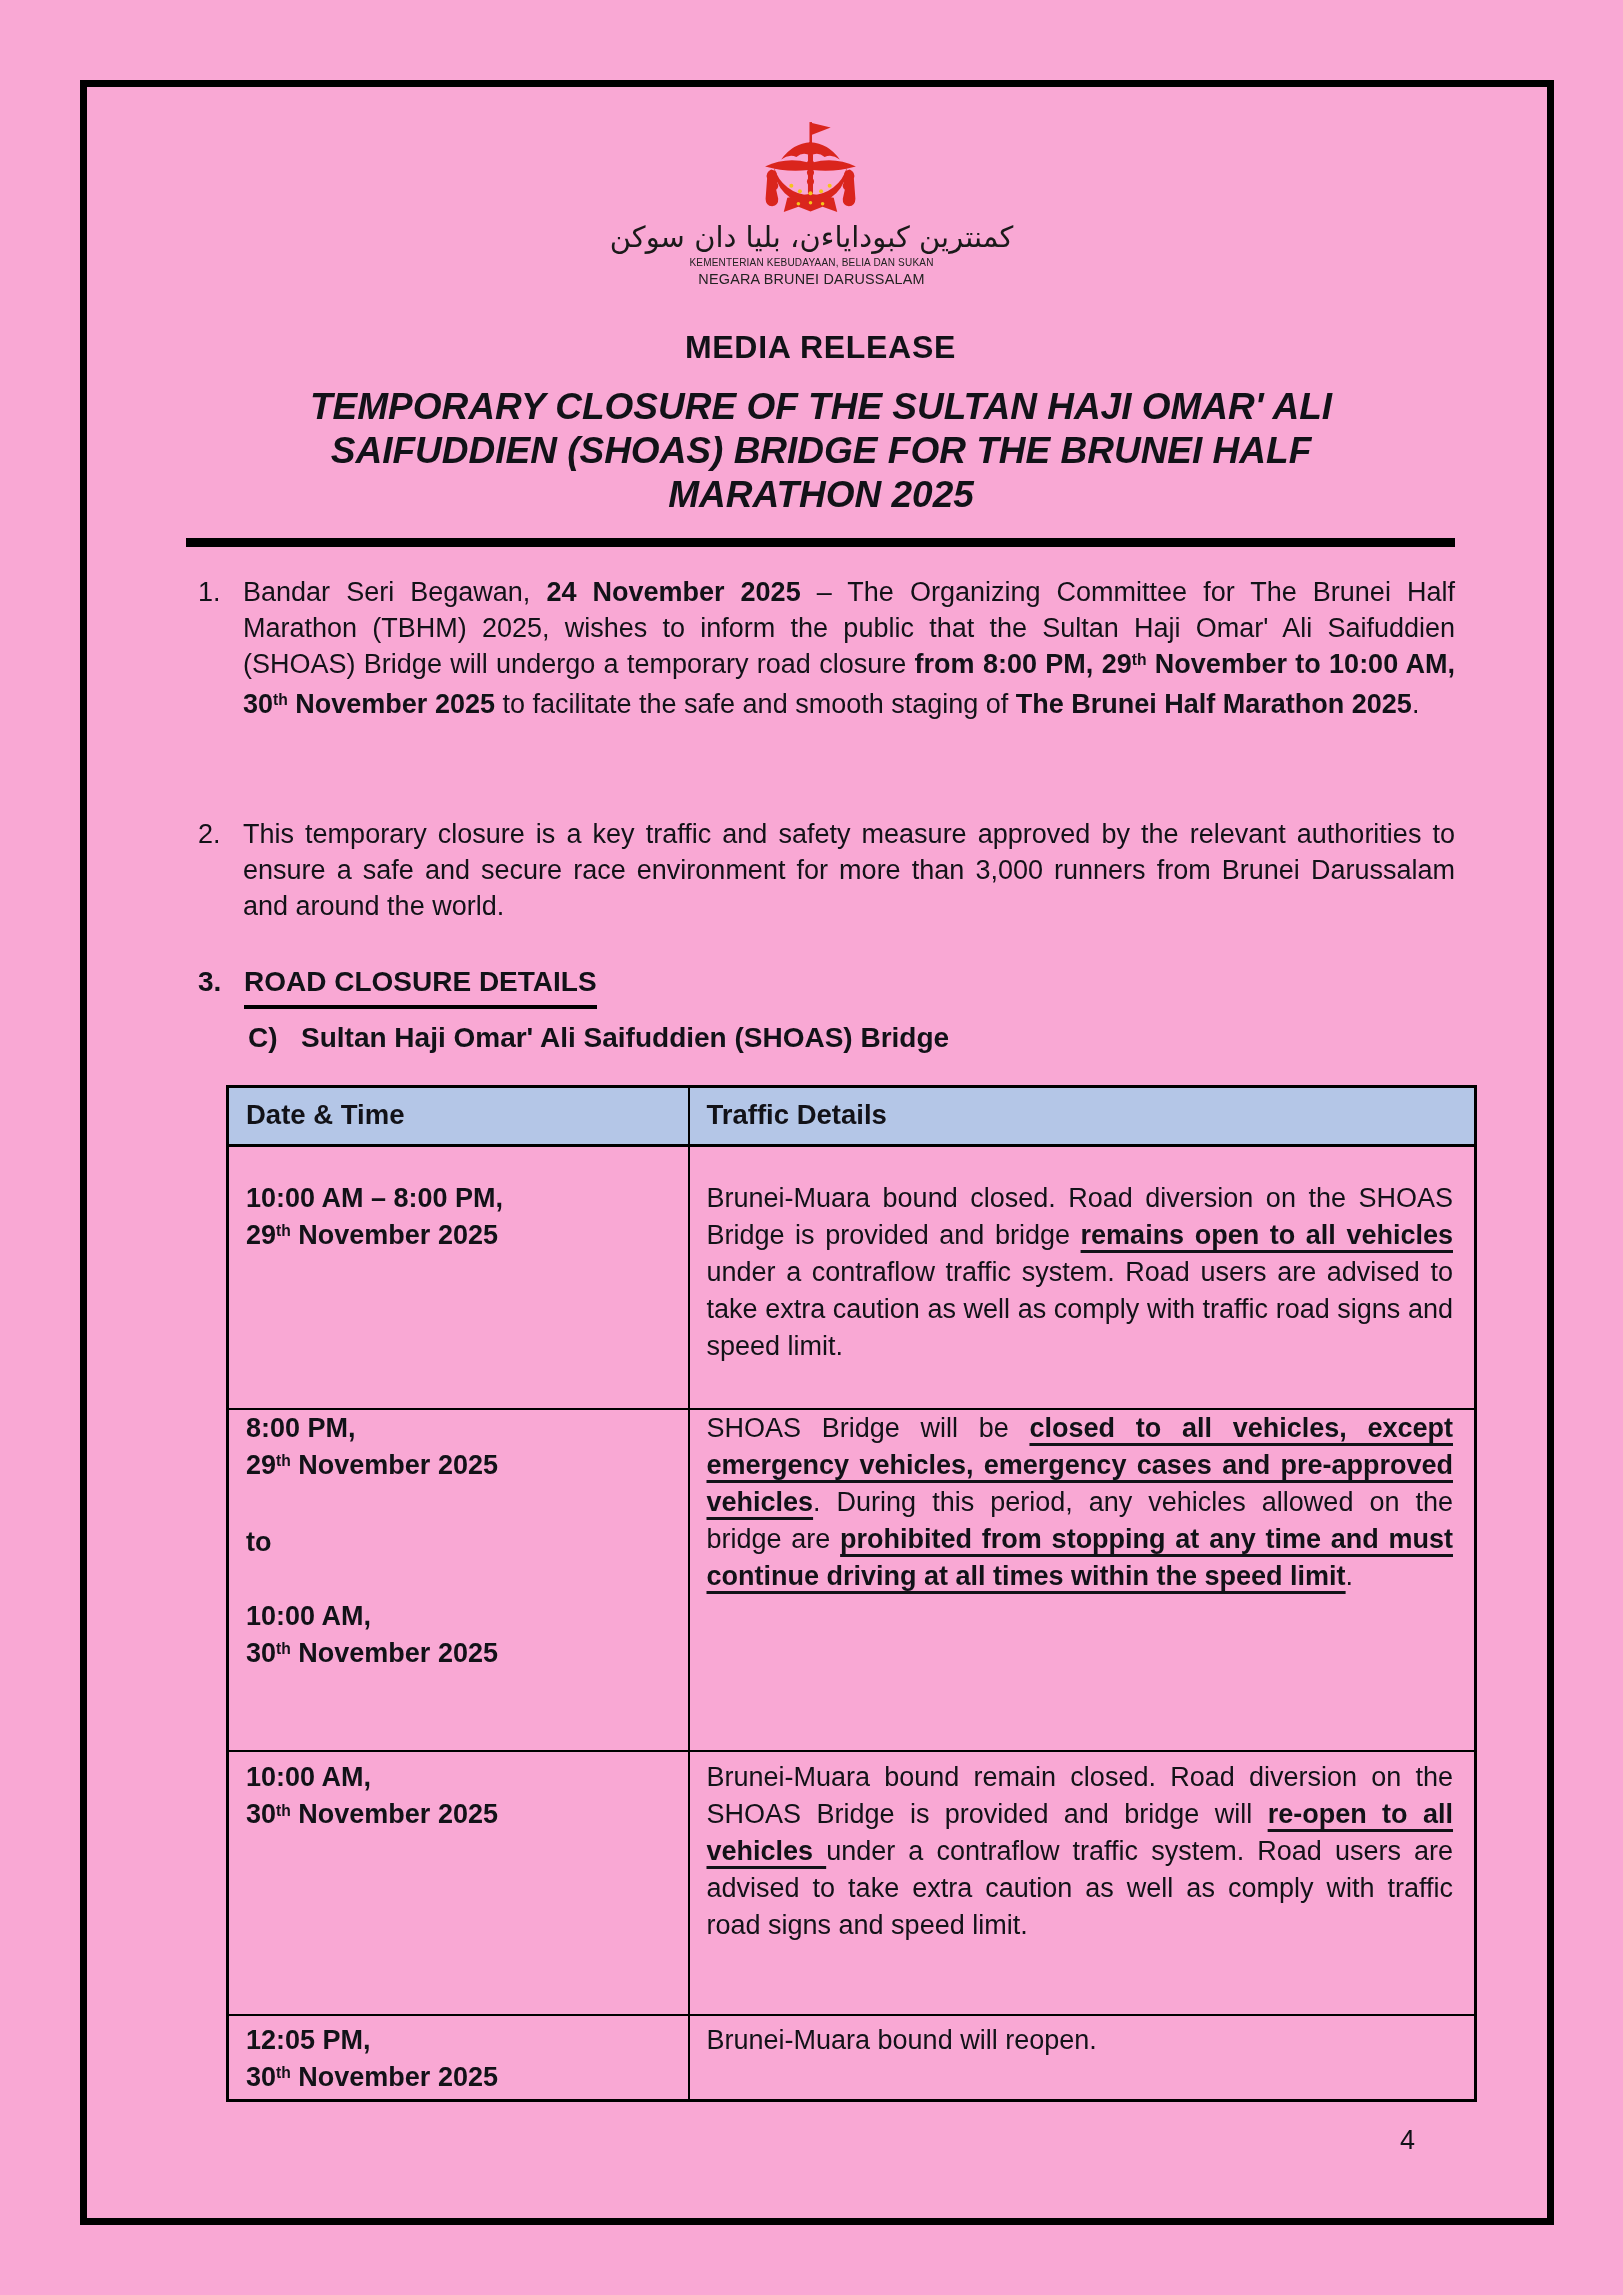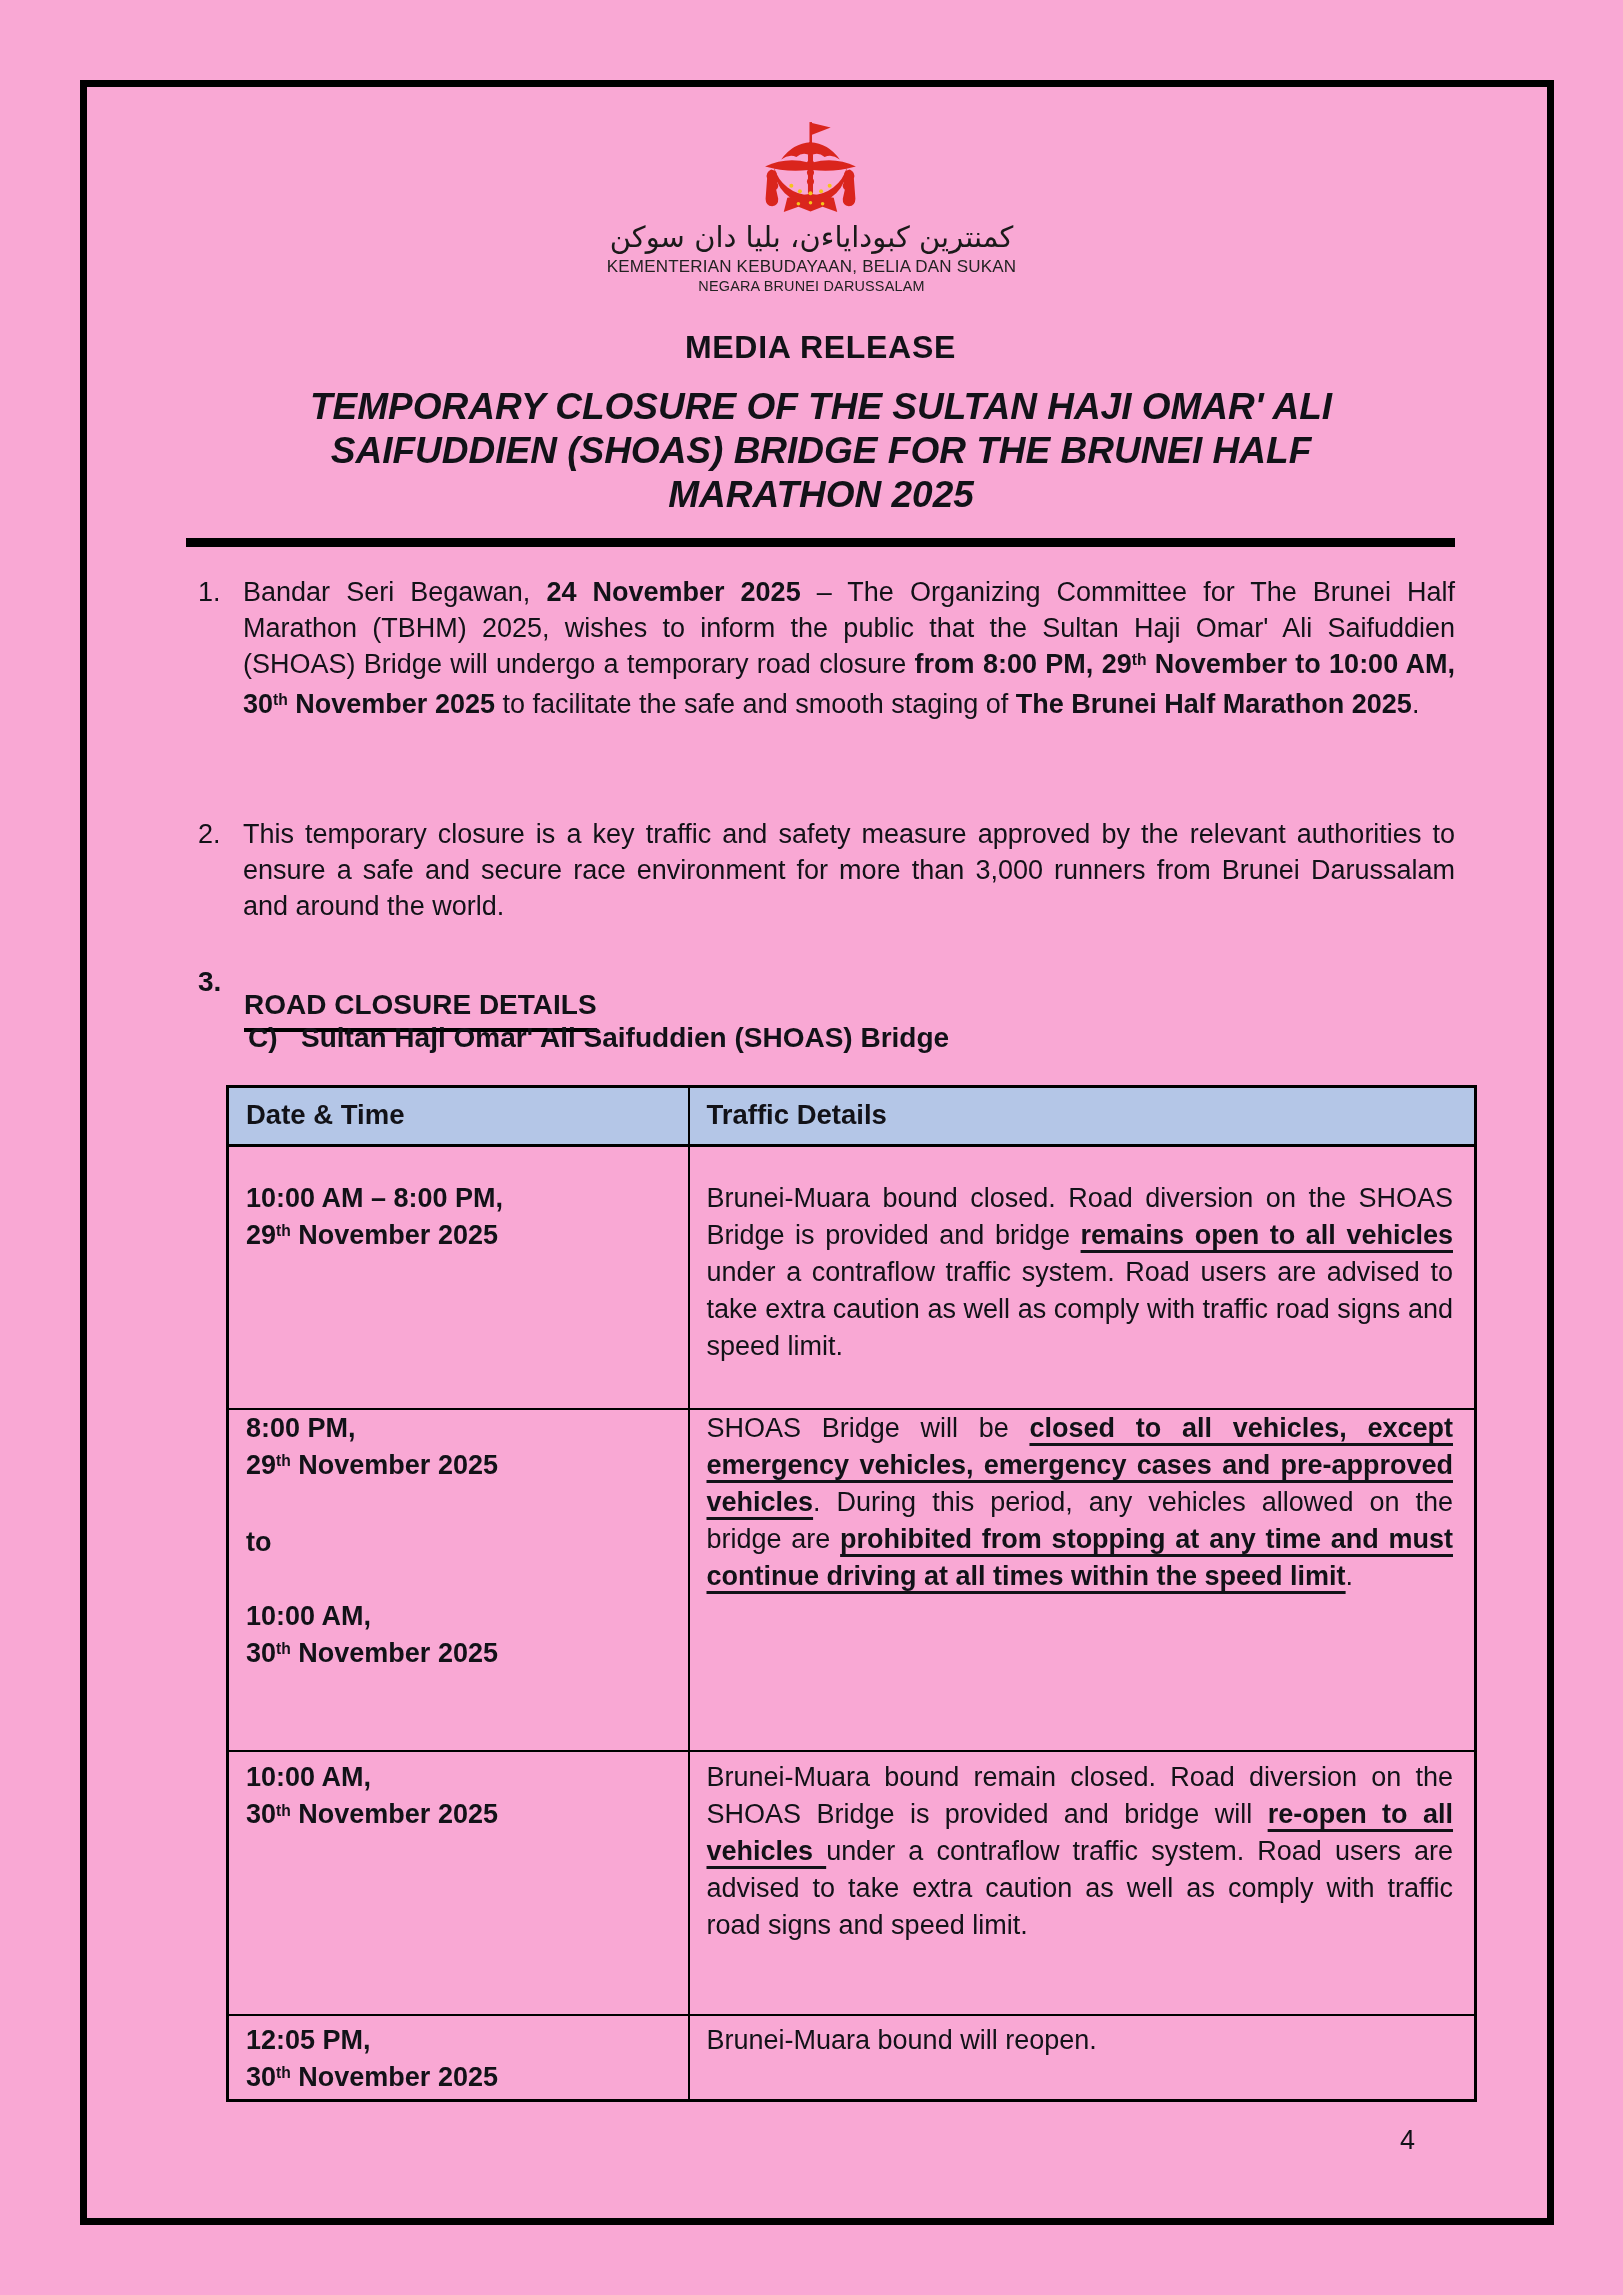--- a/index.html
+++ b/index.html
@@ -9,34 +9,34 @@
   }
   *{box-sizing:border-box;}
   .frame{
     position:absolute;left:80px;top:80px;width:1474px;height:2145px;
     border:7.2px solid #000;
   }
   
   .logo{position:absolute;left:0;top:119px;width:100%;text-align:center;line-height:1;}
   .crest{display:inline-block;}
   .jawi{font-family:"DejaVu Sans",sans-serif;font-size:29px;margin-top:1.3px;color:#1a1a1a;}
-  .ministry{font-size:17px;letter-spacing:0.2px;margin-top:5.9px;color:#222;}
+  .ministry{font-size:10px;letter-spacing:0.2px;margin-top:5.9px;color:#222;}
   .country{font-size:14.4px;letter-spacing:0.2px;margin-top:3.9px;color:#222;}
   
   .kicker{position:absolute;left:186px;top:329px;width:1269px;text-align:center;
     font-size:32px;font-weight:bold;letter-spacing:0.7px;}
   .doc-title{position:absolute;left:157px;top:385px;width:1328px;text-align:center;
     font-size:37px;font-weight:bold;font-style:italic;line-height:44px;white-space:pre-line;}
   .title-rule{position:absolute;left:186px;top:538px;width:1269px;height:8.5px;background:#000;}
   
   .para{position:absolute;left:198px;width:1257px;font-size:27px;line-height:36px;}
   .pnum{position:absolute;left:0;top:0;}
   .ptext{margin-left:45px;text-align:justify;}
   .sec{position:absolute;left:198px;width:1257px;font-size:28px;font-weight:bold;}
-  .sec-title{display:inline-block;margin-left:46px;border-bottom:4.6px solid #000;padding-bottom:6.5px;margin-top:23px;}
+  .sec-title{display:inline-block;margin-left:46px;border-bottom:4.6px solid #000;padding-bottom:6.5px;}
   .sub-label{position:absolute;left:50px;top:0;}
   .sub-title{display:inline-block;margin-left:103px;}
   
   .closure-table{position:absolute;left:226px;top:1085px;width:1251px;
     border-collapse:collapse;table-layout:fixed;border:3.9px solid #000;
     font-size:27px;line-height:37px;}
   .closure-table th,.closure-table td{border:2.6px solid #000;vertical-align:top;}
   .closure-table thead th{
     background:#b4c6e7;border-bottom:3.9px solid #000;text-align:left;
     height:59px;padding:7.9px 0 0 17px;font-size:27.5px;font-weight:bold;}

